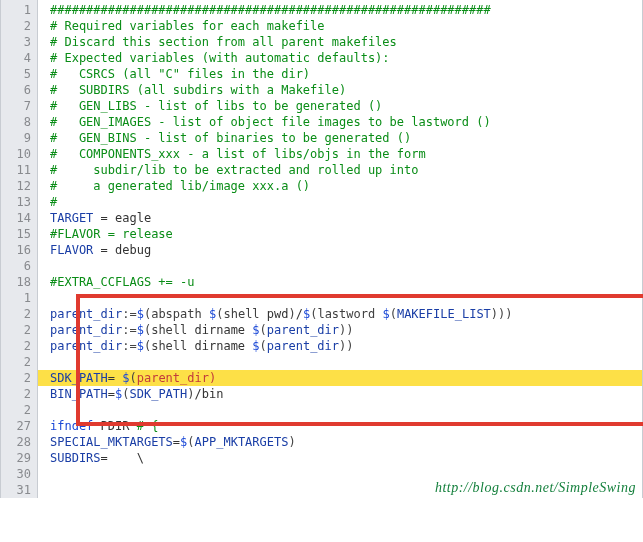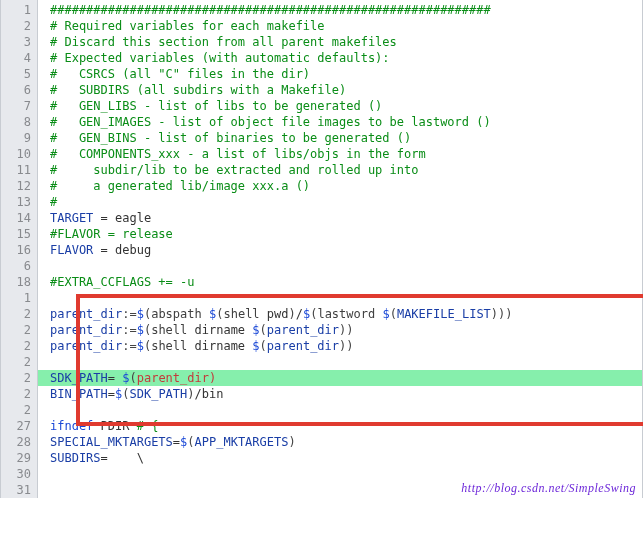--- a/index.html
+++ b/index.html
@@ -34,21 +34,21 @@
     padding-top: 2px;
     background: #fff;
     position: relative;
     border-right: 1px solid #c8ccd2;
   }
   .row {
     height: 16px;
     padding-left: 12px;
     white-space: pre;
   }
-  .row.cur { background: #86efac; }
+  .row.cur { background: #fde047; }
   .tok-comment { color: #0a8d17; }
   .tok-kw      { color: #1a48d6; }
   .tok-var     { color: #1a3ea6; }
   .tok-func    { color: #404040; }
   .tok-punc    { color: #444; }
   .tok-plain   { color: #333; }
   .tok-red     { color: #c23b3b; }
   .highlight-box {
     position: absolute;
     left: 38px;
@@ -59,22 +59,22 @@
     box-sizing: border-box;
     pointer-events: none;
     z-index: 5;
   }
   .watermark {
     position: absolute;
     right: 6px;
     bottom: 2px;
     font-family: "Times New Roman", serif;
     font-style: italic;
-    font-size: 12px;
-    color: #6d28d9;
+    font-size: 14px;
+    color: #15803d;
     z-index: 6;
     pointer-events: none;
     letter-spacing: 0.5px;
   }
 </style>
 </head>
 <body>
 
 <div class="editor">
   <div class="gutter" id="gutter">

